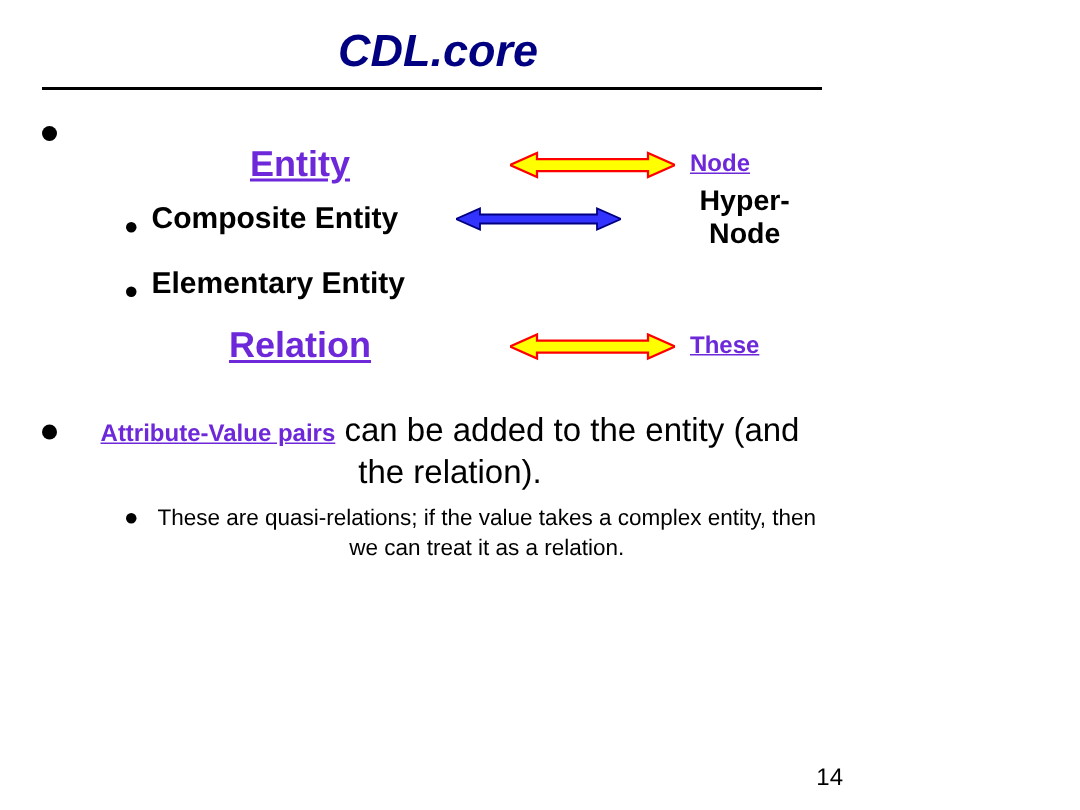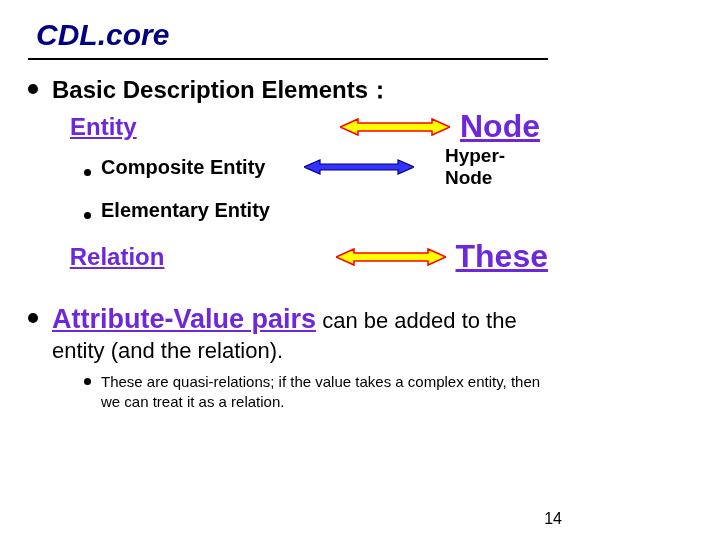--- a/index.html
+++ b/index.html
@@ -11,20 +11,21 @@
     font-family: Arial, Helvetica, sans-serif;
     color: #000;
     position: relative;
   }
   .slide {
     width: 576px;
     height: 540px;
     position: relative;
     box-sizing: border-box;
     padding: 18px 28px 0 28px;
+    text-align: center;
   }
   .title {
     font-size: 30px;
     font-weight: bold;
     font-style: italic;
     color: #000080;
     margin: 0 0 6px 8px;
   }
   .hr {
     border: none;
@@ -70,21 +71,21 @@
     width: 260px;
     font-size: 24px;
     font-weight: bold;
   }
   .pair-arrow {
     width: 130px;
     display: flex;
     justify-content: center;
   }
   .pair-right {
-    font-size: 32px;
+    font-size: 16px;
     font-weight: bold;
   }
   .sub-row {
     display: flex;
     align-items: center;
     margin-left: 56px;
   }
   .sub-left {
     width: 222px;
     font-size: 20px;
@@ -106,21 +107,21 @@
     display: flex;
     align-items: flex-start;
     margin-top: 28px;
   }
   .av-text {
     font-size: 22px;
     line-height: 1.25;
   }
   .av-bold {
     font-weight: bold;
-    font-size: 27px;
+    font-size: 16px;
   }
   .note-row {
     display: flex;
     align-items: flex-start;
     margin-left: 56px;
     margin-top: 8px;
   }
   .note-text {
     font-size: 15px;
     font-weight: normal;
@@ -142,21 +143,20 @@
 </head>
 <body>
 
 <div class="slide">
 
   <div class="title">CDL.core</div>
   <hr class="hr">
 
   <div class="row1">
     <span class="bullet-dot"></span>
-    <span class="be-head">Basic Description Elements：</span>
   </div>
 
   <div class="pair-row" style="margin-top:2px;">
     <span style="width:24px"></span>
     <span class="pair-left maroon">Entity</span>
     <span class="pair-arrow">
       <span class="darrow">
         <svg width="110" height="20" viewBox="0 0 110 20">
           <polygon points="0,10 18,2 18,6 92,6 92,2 110,10 92,18 92,14 18,14 18,18" stroke-width="1.5" fill="#ffff00"></polygon>
           <polygon points="0,10 18,2 18,6 92,6 92,2 110,10 92,18 92,14 18,14 18,18" fill="none" stroke-width="1.5" stroke="#ff0000"></polygon>

